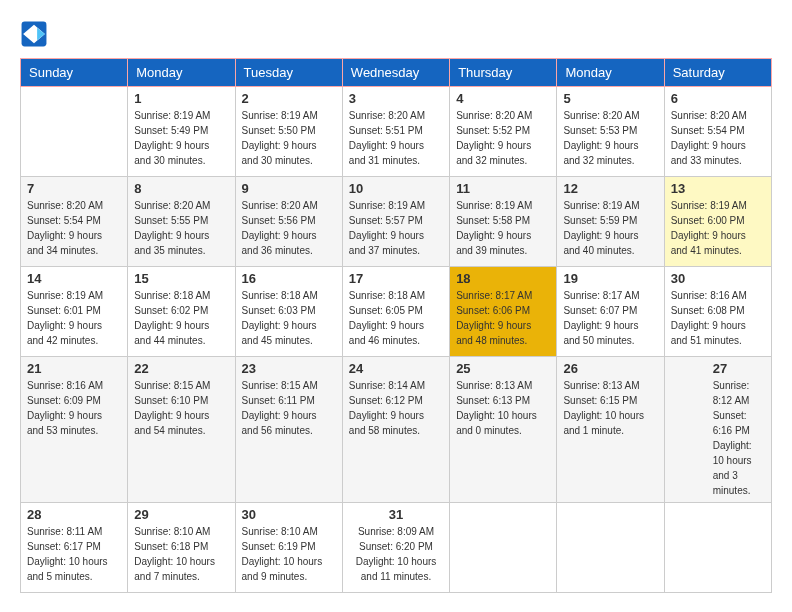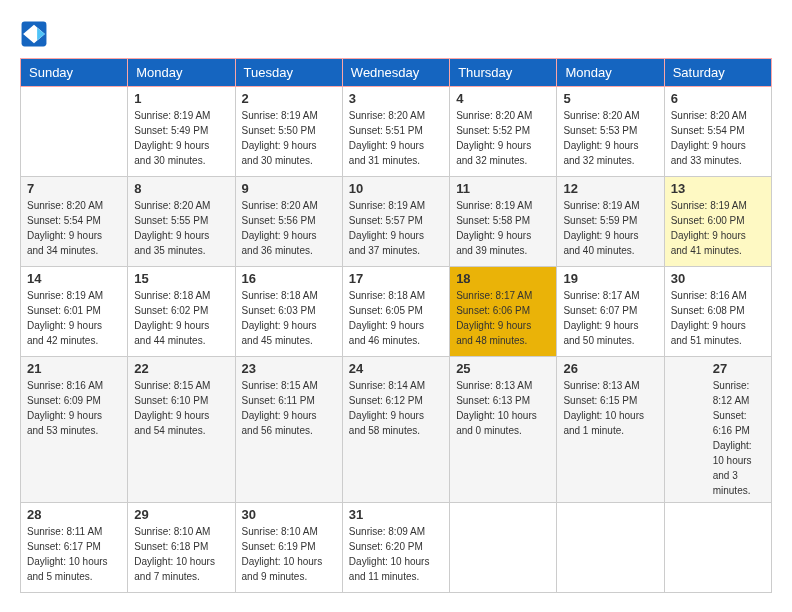--- a/index.html
+++ b/index.html
@@ -237,21 +237,21 @@
           <div class="day-info">Sunrise: 8:11 AM<br>Sunset: 6:17 PM<br>Daylight: 10 hours and 5 minutes.</div>
         </td>
         <td style="background: rgb(255, 255, 255);">
           <span class="day-number">29</span>
           <div class="day-info">Sunrise: 8:10 AM<br>Sunset: 6:18 PM<br>Daylight: 10 hours and 7 minutes.</div>
         </td>
         <td style="background: rgb(255, 255, 255); margin-left: 26px;">
           <span class="day-number">30</span>
           <div class="day-info">Sunrise: 8:10 AM<br>Sunset: 6:19 PM<br>Daylight: 10 hours and 9 minutes.</div>
         </td>
-        <td style="background: rgb(255, 255, 255);">
+        <td style="background: rgb(255, 255, 255); text-align: center;">
           <span class="day-number">31</span>
           <div class="day-info">Sunrise: 8:09 AM<br>Sunset: 6:20 PM<br>Daylight: 10 hours and 11 minutes.</div>
         </td>
         <td class="empty-cell"></td>
         <td class="empty-cell"></td>
         <td class="empty-cell"></td>
       </tr>
     </tbody>
 </table>
 

